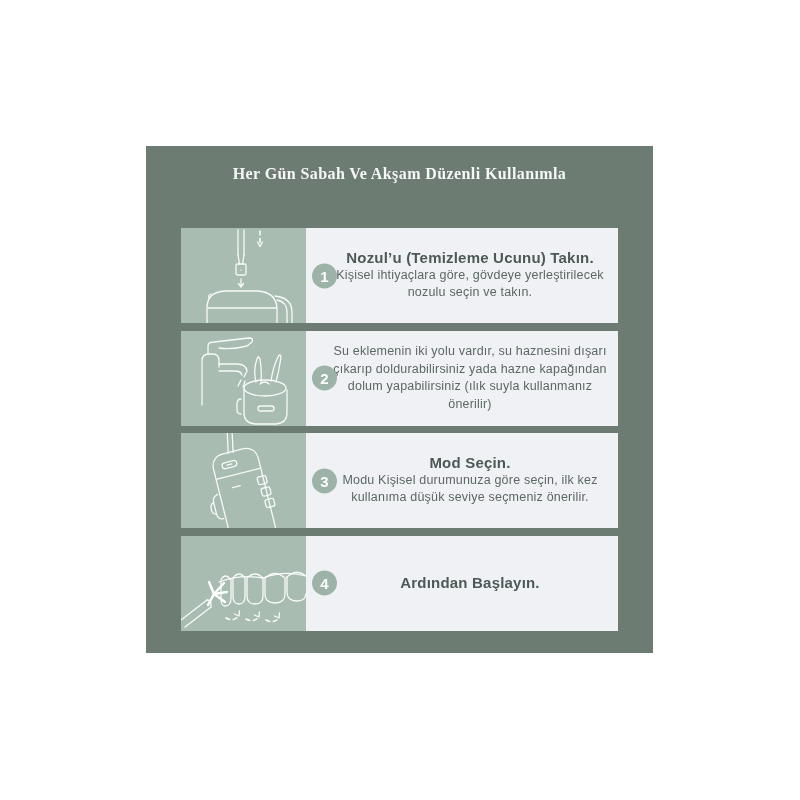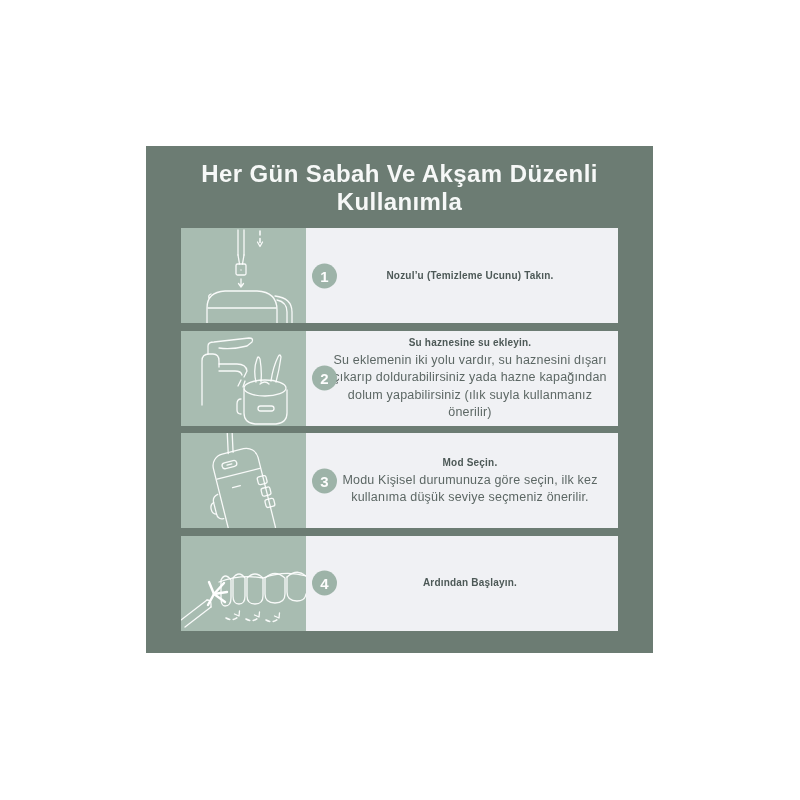--- a/index.html
+++ b/index.html
@@ -24,24 +24,25 @@
     left:146px; top:146px;
     width:507px; height:507px;
     background:var(--square);
   }
   .title{
     position:absolute;
     left:0; top:14px;
     width:100%;
     text-align:center;
     color:var(--title);
-    font-size:24px;
+    font-size:16px;
     font-weight:bold;
     line-height:28px;
     letter-spacing:0.4px;
+    font-family:Liberation Serif, serif;
   }
   .rows{
     position:absolute;
     left:35px; top:82px;
     width:437px;
   }
   .row{
     display:flex;
     height:95px;
     margin-bottom:7.5px;
@@ -77,21 +78,21 @@
     justify-content:center;
   }
   .textblock{
     width:100%;
     padding:2px 10px 2px 26px;
     text-align:center;
   }
   .heading{
     color:var(--heading);
     font-weight:bold;
-    font-size:10px;
+    font-size:15px;
     line-height:17.5px;
     letter-spacing:0.2px;
   }
   .bodytext{
     color:var(--body);
     font-size:12.5px;
     line-height:17.5px;
     letter-spacing:0.2px;
   }
   .lineart{
@@ -149,20 +150,21 @@
             <path d="M96 72 Q106 74 106 84 V95"></path>
           </g>
         </svg>
       </div>
       <div class="textpanel">
         <div class="numcircle">
           <span>1</span>
         </div>
         <div class="textblock">
           <div class="heading">Nozul’u (Temizleme Ucunu) Takın.</div>
+          <div class="bodytext">Kişisel ihtiyaçlara göre, gövdeye yerleştirilecek nozulu seçin ve takın.</div>
         </div>
       </div>
     </div>
 
     <div class="row">
       <div class="illus">
         <svg viewBox="0 0 125 95">
           <g class="lineart">
             <path d="M21 74 V30 Q21 23 28 23 H32 Q38 23 38 30 V36"></path>
             <path d="M27 23 V15 Q27 11 33 11 L68 7 Q73 7 71 11 L66 15 Q50 19 38 17"></path>
@@ -177,21 +179,20 @@
             <path d="M60 68 Q56 68 56 73 V79 Q56 83 60 83"></path>
             <rect x="77" y="75" width="16" height="5" rx="2.5"></rect>
           </g>
         </svg>
       </div>
       <div class="textpanel">
         <div class="numcircle">
           <span>2</span>
         </div>
         <div class="textblock">
-          <div class="heading">Su haznesine su ekleyin.</div>
           <div class="bodytext">Su eklemenin iki yolu vardır, su haznesini dışarı çıkarıp doldurabilirsiniz yada hazne kapağından dolum yapabilirsiniz (ılık suyla kullanmanız önerilir)</div>
         </div>
       </div>
     </div>
 
     <div class="row">
       <div class="illus">
         <svg viewBox="0 0 125 95">
           <g class="lineart" transform="rotate(-14 62 55)">
             <path d="M56 18 L60 -2 M61 18 L65 -2"></path>

